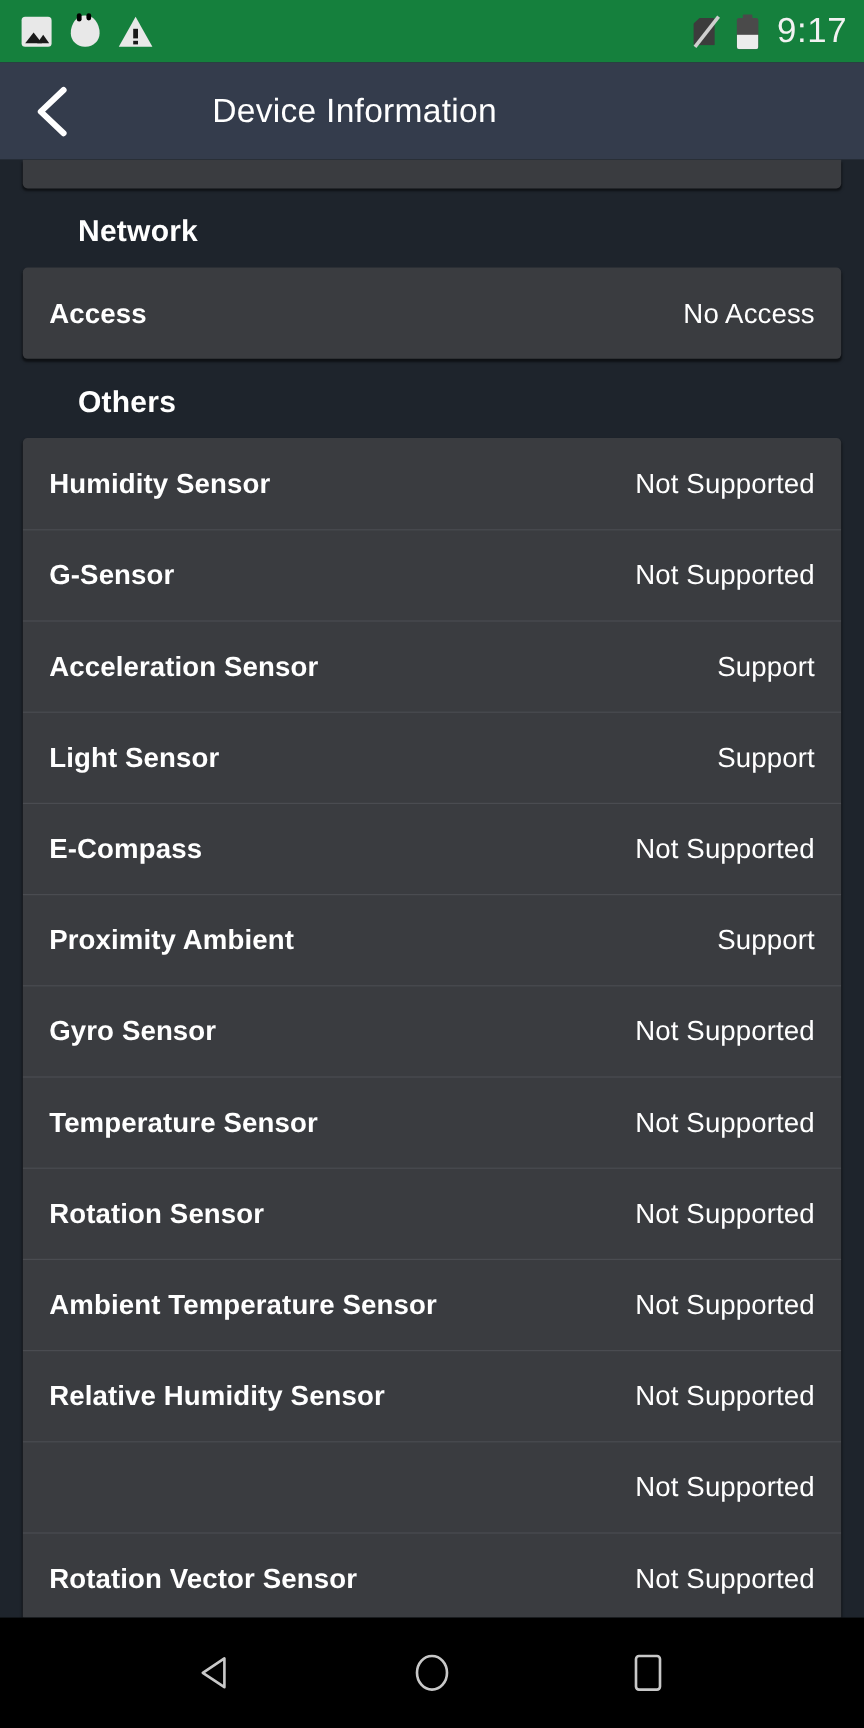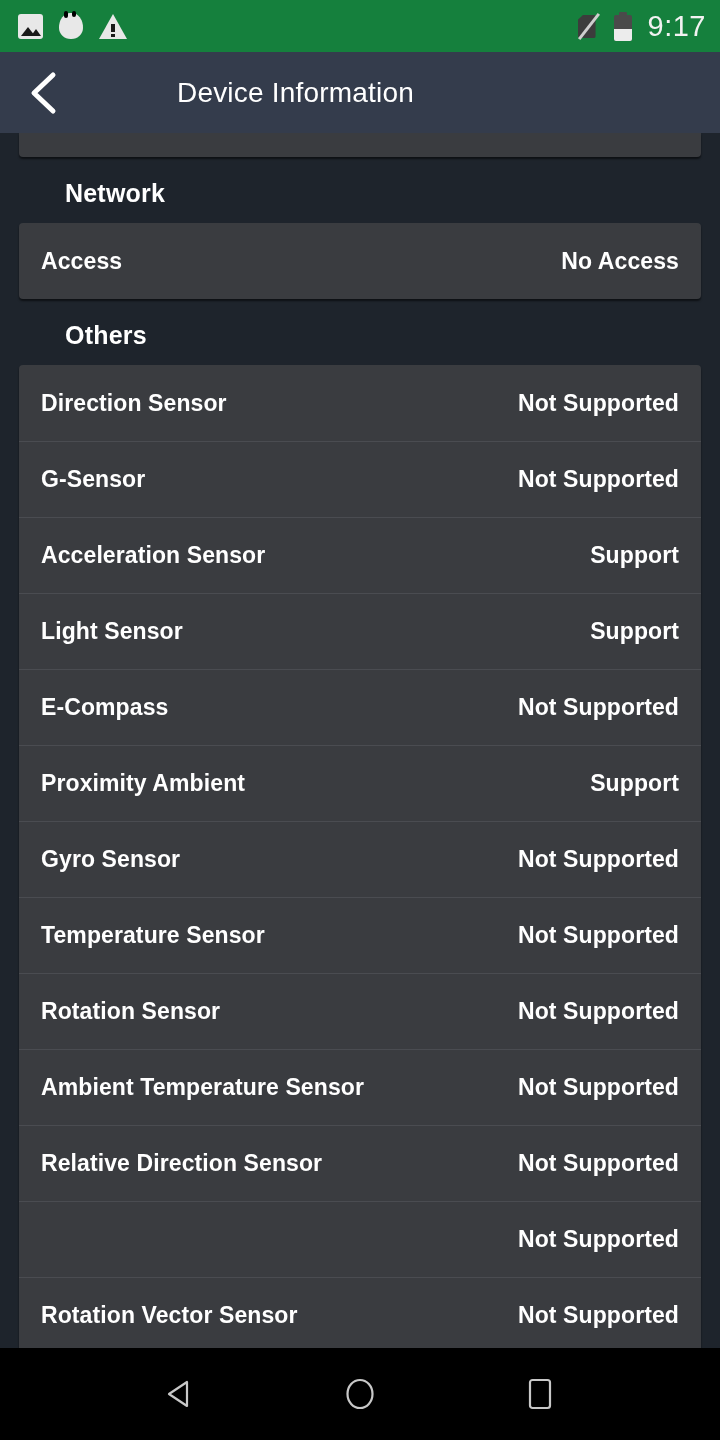--- a/index.html
+++ b/index.html
@@ -258,21 +258,21 @@
   .row-label {
     color: #ffffff;
     font-size: 23px;
     font-weight: bold;
     letter-spacing: 0.1px;
   }
   .row-value {
     margin-left: auto;
     color: #ffffff;
     font-size: 23px;
-    font-weight: bold;
+    font-weight: normal;
     letter-spacing: 0.1px;
   }
 
   
   .nav-bar {
     position: absolute;
     bottom: 0; left: 0;
     width: 720px;
     height: 92px;
     background: #000000;
@@ -338,21 +338,21 @@
     <div class="card">
       <div class="row">
         <span class="row-label">Access</span>
         <span class="row-value">No Access</span>
       </div>
     </div>
 
     <div class="section-title">Others</div>
     <div class="card">
       <div class="row">
-        <span class="row-label">Direction Sensor</span>
+        <span class="row-label">Humidity Sensor</span>
         <span class="row-value">Not Supported</span>
       </div>
       <div class="row">
         <span class="row-label">G-Sensor</span>
         <span class="row-value">Not Supported</span>
       </div>
       <div class="row">
         <span class="row-label">Acceleration Sensor</span>
         <span class="row-value">Support</span>
       </div>
@@ -378,21 +378,21 @@
       </div>
       <div class="row">
         <span class="row-label">Rotation Sensor</span>
         <span class="row-value">Not Supported</span>
       </div>
       <div class="row">
         <span class="row-label">Ambient Temperature Sensor</span>
         <span class="row-value">Not Supported</span>
       </div>
       <div class="row">
-        <span class="row-label">Relative Direction Sensor</span>
+        <span class="row-label">Relative Humidity Sensor</span>
         <span class="row-value">Not Supported</span>
       </div>
       <div class="row">
         <span class="row-value">Not Supported</span>
       </div>
       <div class="row">
         <span class="row-label">Rotation Vector Sensor</span>
         <span class="row-value">Not Supported</span>
       </div>
     </div>

